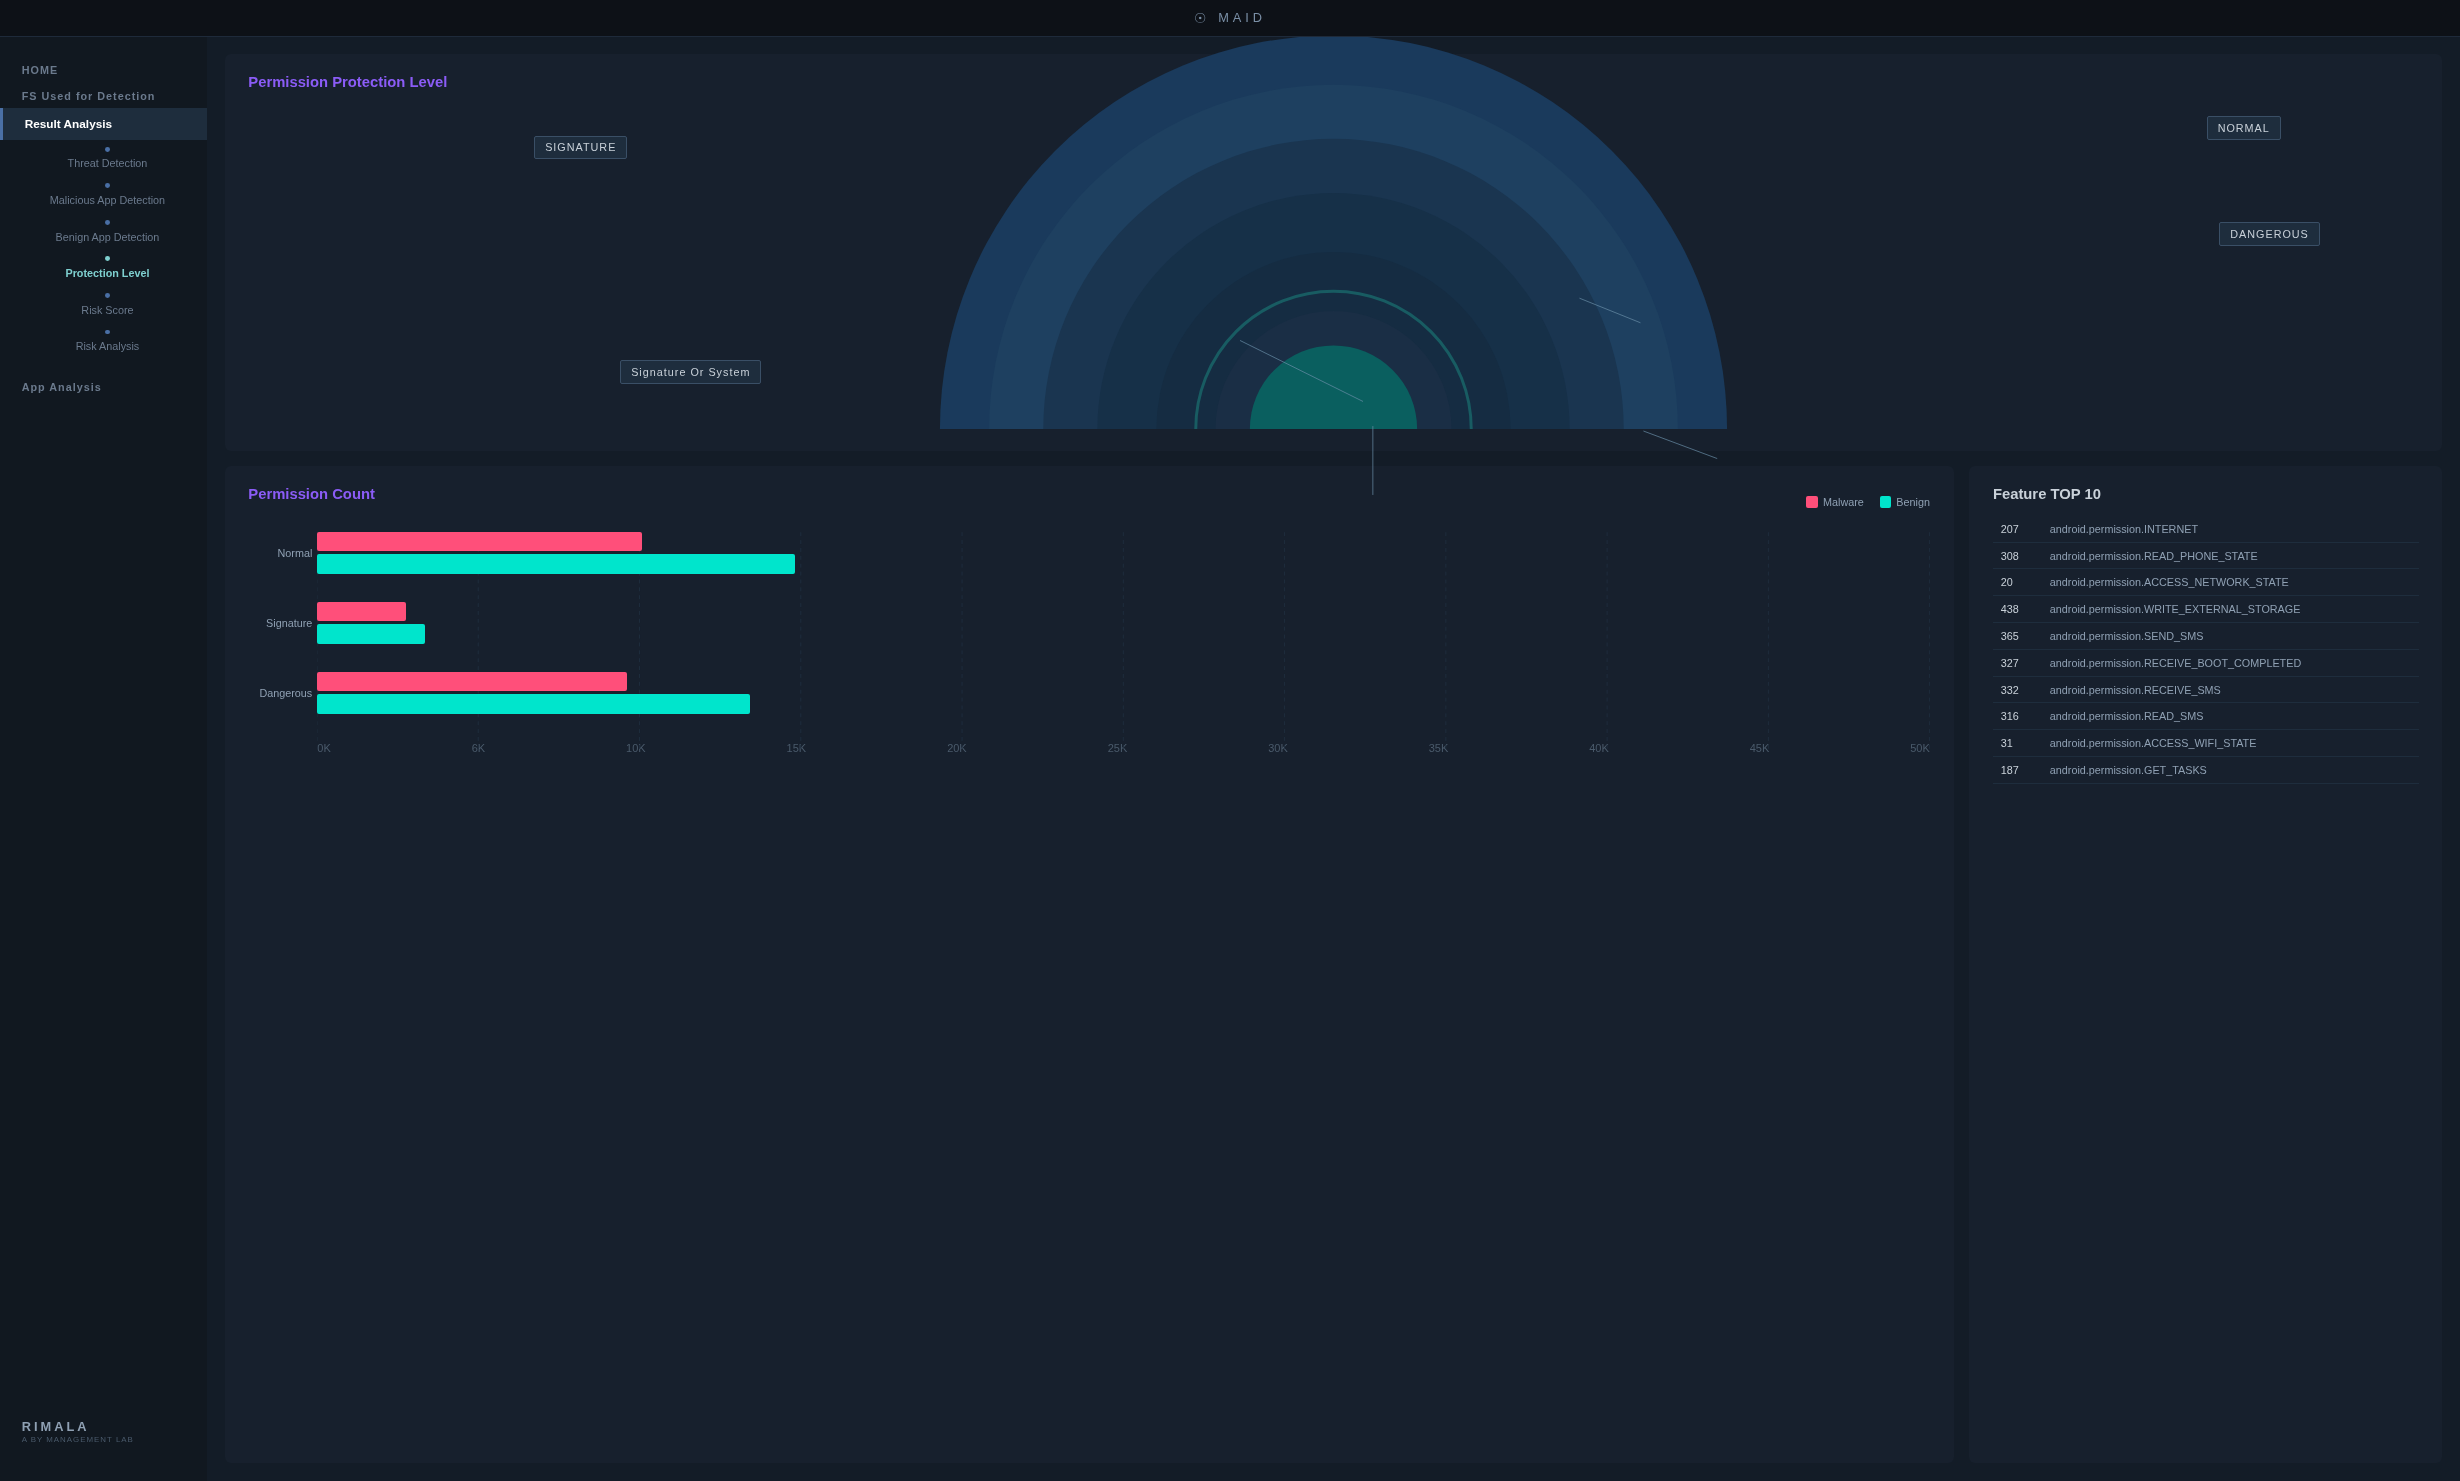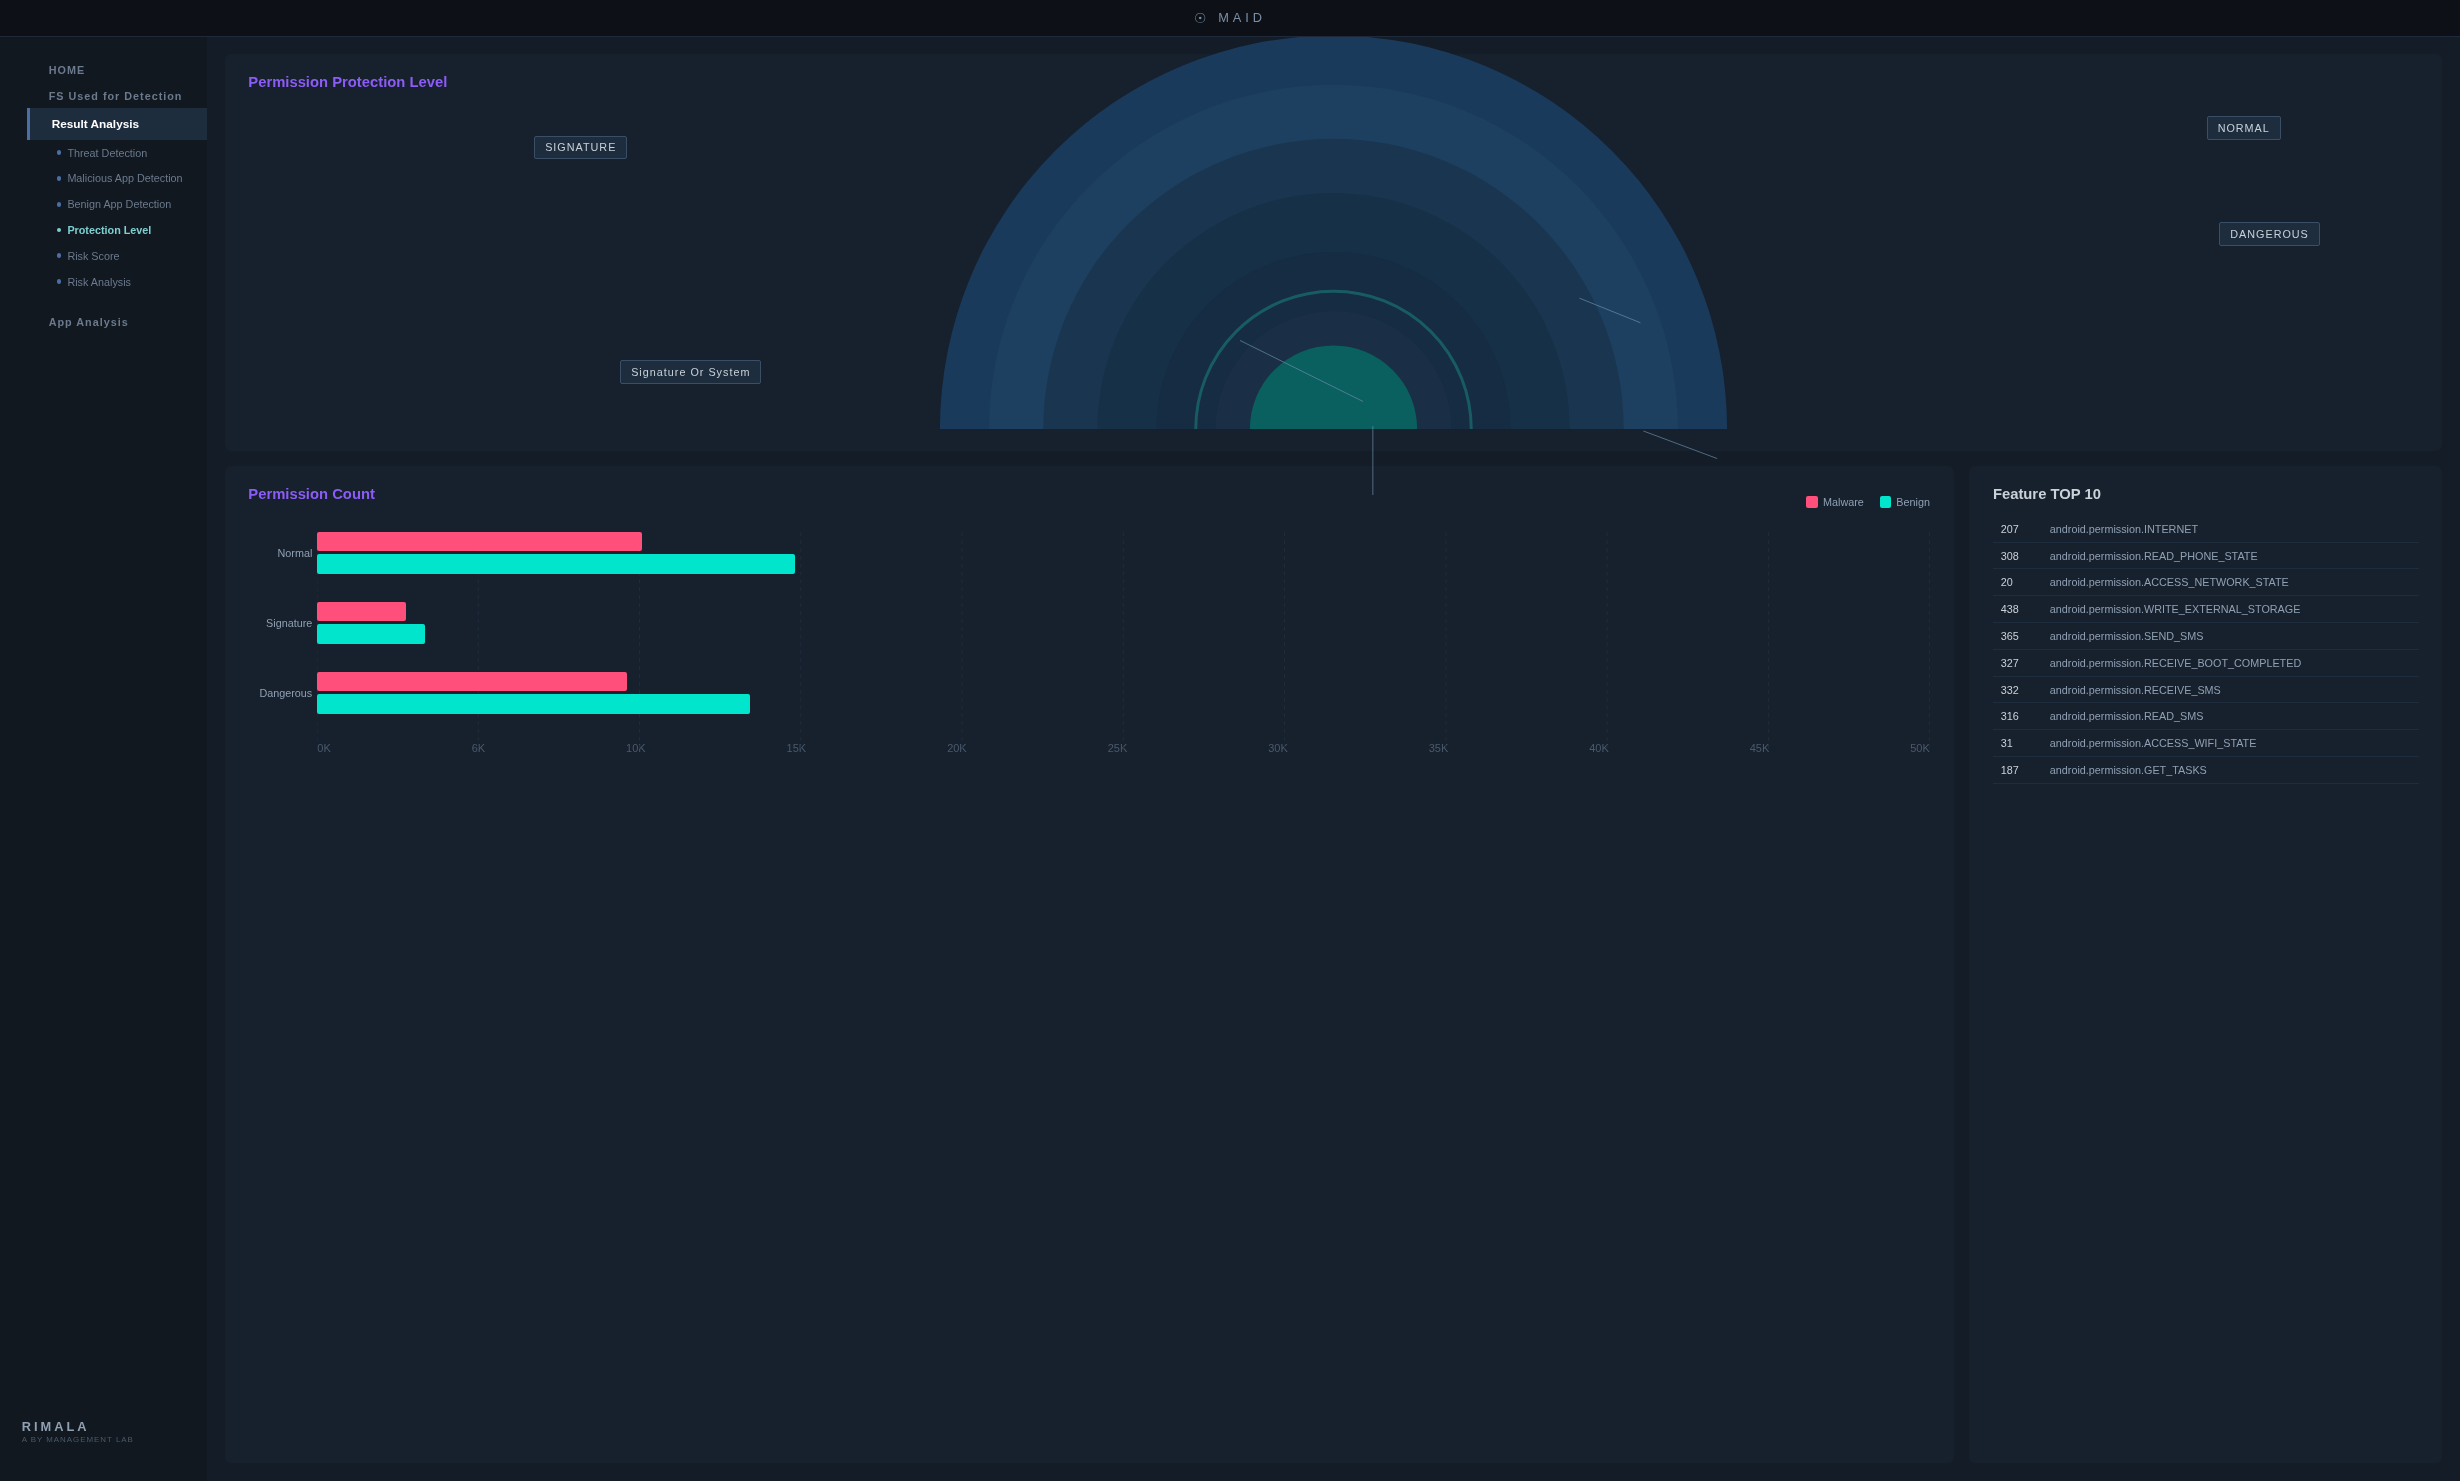--- a/index.html
+++ b/index.html
@@ -34,21 +34,21 @@
     }
     .sidebar {
       width: 207px;
       background: #111820;
       padding: 19.7px 0;
       flex-shrink: 0;
       display: flex;
       flex-direction: column;
       justify-content: space-between;
     }
-    .sidebar-nav { flex: 1; padding-left: 27px; }
+    .sidebar-nav { flex: 1; }
     .sidebar-section-title {
       font-size: 10.8px;
       font-weight: 700;
       color: #6b7a8d;
       padding: 7.9px 21.7px 5.9px;
       letter-spacing: 1px;
     }
     .sidebar-item {
       padding: 8.9px 21.7px;
       font-size: 11.8px;
@@ -62,20 +62,21 @@
       border-left: 3px solid #4a6fa5;
     }
     .sidebar-sub {
       padding: 6.9px 21.7px 6.9px 29.6px;
       font-size: 10.8px;
       color: #6b7a8d;
       cursor: pointer;
       display: flex;
       align-items: center;
       gap: 5.9px;
+      flex-direction: column;
     }
     .sidebar-sub.active-sub {
       color: #7ecfcf;
       font-weight: 600;
     }
     .sidebar-sub .dot {
       width: 4.9px;
       height: 4.9px;
       border-radius: 50%;
       background: #4a6fa5;

